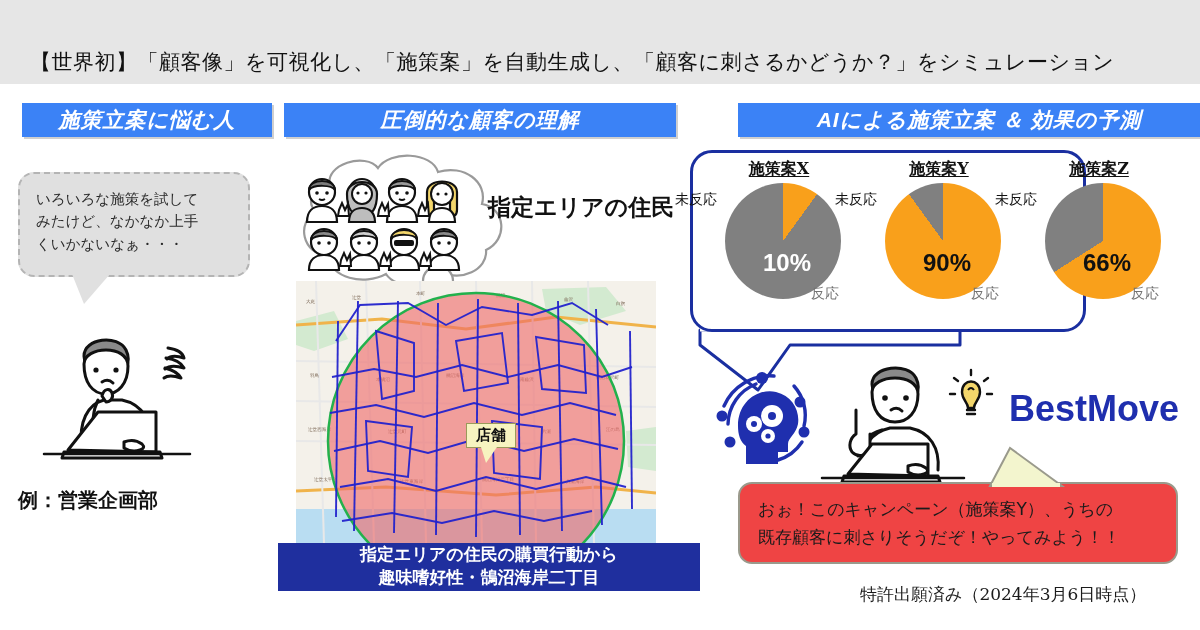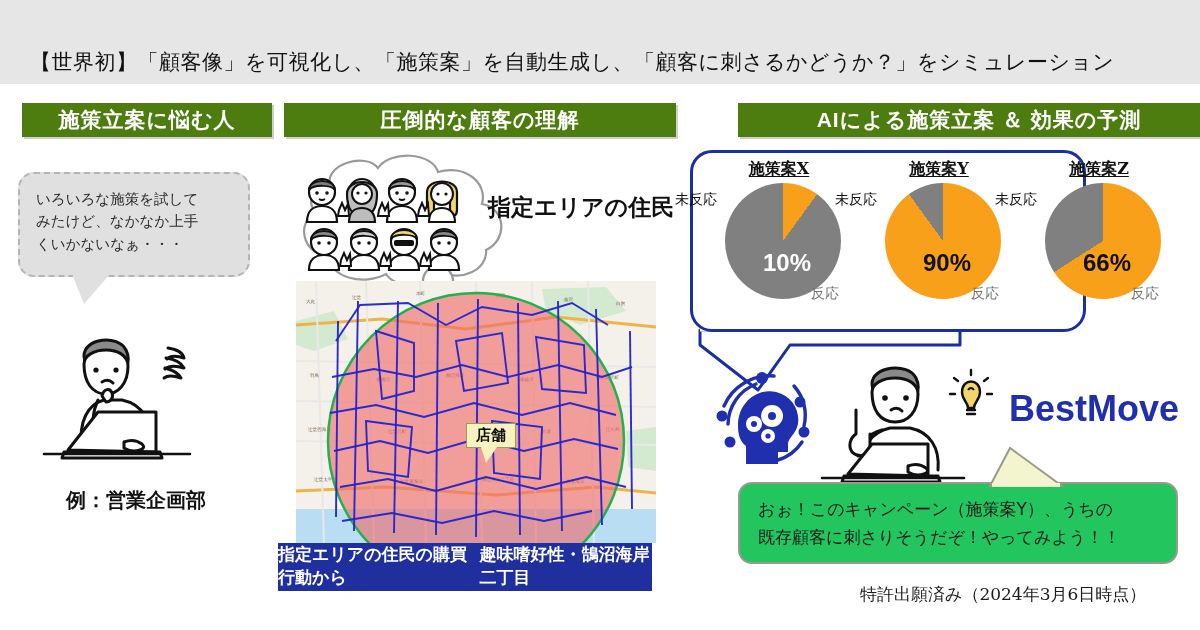--- a/index.html
+++ b/index.html
@@ -23,26 +23,27 @@
     letter-spacing: 0.5px;
     color: #111;
     white-space: nowrap;
     font-family: "DejaVu Serif", "Liberation Serif", serif;
     margin-top: 40px;
   }
 
   
   .sec-title {
     position: absolute;
-    background: #4d7c0f;
+    background: #3b82f6;
     color: #ffffff;
     font-weight: bold;
     display: flex; align-items: center; justify-content: center;
     letter-spacing: 1px;
     box-shadow: 2px 2px 0 #cfcfcf;
+    font-style: italic;
   }
   #sec1 { left: 22px;  top: 103px; width: 250px; height: 34px; font-size: 21px; }
   #sec2 { left: 284px; top: 103px; width: 392px; height: 34px; font-size: 21px; }
   #sec3 { left: 700px; top: 103px; width: 482px; height: 34px; font-size: 21px; margin-left: 38px; }
 
   
   .bubble-left {
     position: absolute; left: 18px; top: 172px; width: 232px; height: 105px;
     background: #e0e0e0;
     border: 2px dashed #b4b4b4;
@@ -52,37 +53,37 @@
     font-family: "DejaVu Sans", "Liberation Sans", sans-serif;
   }
   .bubble-left-tail {
     position: absolute; left: 72px; top: 274px; width: 0; height: 0;
     border-left: 12px solid transparent;
     border-right: 26px solid transparent;
     border-top: 30px solid #e0e0e0;
   }
   .caption-left {
     position: absolute; left: 18px; top: 487px; width: 236px;
-    text-align: center; font-size: 20px; font-weight: bold; color: #111;
+    text-align: left; font-size: 20px; font-weight: bold; color: #111;
     font-family: "DejaVu Serif", "Liberation Serif", serif;
   }
   .label-residents {
     position: absolute; left: 488px; top: 192px;
     font-size: 23px; font-weight: bold; color: #111;
     font-family: "DejaVu Serif", "Liberation Serif", serif;
     white-space: nowrap;
   }
   .map-box {
     position: absolute; left: 296px; top: 281px; width: 360px; height: 262px;
     overflow: hidden; background: #f2efe9;
   }
   .map-caption {
-    position: absolute; left: 278px; top: 543px; width: 374px; height: 48px;
+    position: absolute; left: 278px; top: 543px; width: 422px; height: 48px;
     background: #1f2f9e; color: #fff; font-weight: bold; font-size: 17px;
-    display: flex; flex-direction: row; align-items: center; justify-content: center;
+    display: flex; flex-direction: column; align-items: center; justify-content: center;
     line-height: 1.35;
   }
   .store-chip {
     position: absolute; left: 466px; top: 423px;
     background: #f7f3c0; border: 1px solid #9a9a5a;
     padding: 2px 9px; font-size: 15px; font-weight: bold; color: #111;
     font-family: "DejaVu Serif", "Liberation Serif", serif;
   }
   .store-chip-tail {
     position: absolute; left: 481px; top: 447px; width: 0; height: 0;
@@ -119,21 +120,21 @@
     font-family: "DejaVu Serif", "Liberation Serif", serif; white-space: nowrap;
   }
   .brand {
     position: absolute; left: 985px; top: 388px;
     font-size: 36px; font-weight: bold; color: #1f2fae;
     letter-spacing: 0px;
     margin-left: 24px;
   }
   .bubble-right {
     position: absolute; left: 738px; top: 482px; width: 440px; height: 82px;
-    background: #22c55e; border: 2px solid #9a9a8c; border-radius: 14px;
+    background: #ef4444; border: 2px solid #9a9a8c; border-radius: 14px;
     padding: 12px 18px;
     font-size: 17px; line-height: 1.62; color: #1b1b1b;
     font-family: "DejaVu Sans", "Liberation Sans", sans-serif;
   }
   .patent {
     position: absolute; left: 860px; top: 583px;
     font-size: 17px; color: #1b1b1b;
     font-family: "DejaVu Serif", "Liberation Serif", serif;
     white-space: nowrap;
   }

